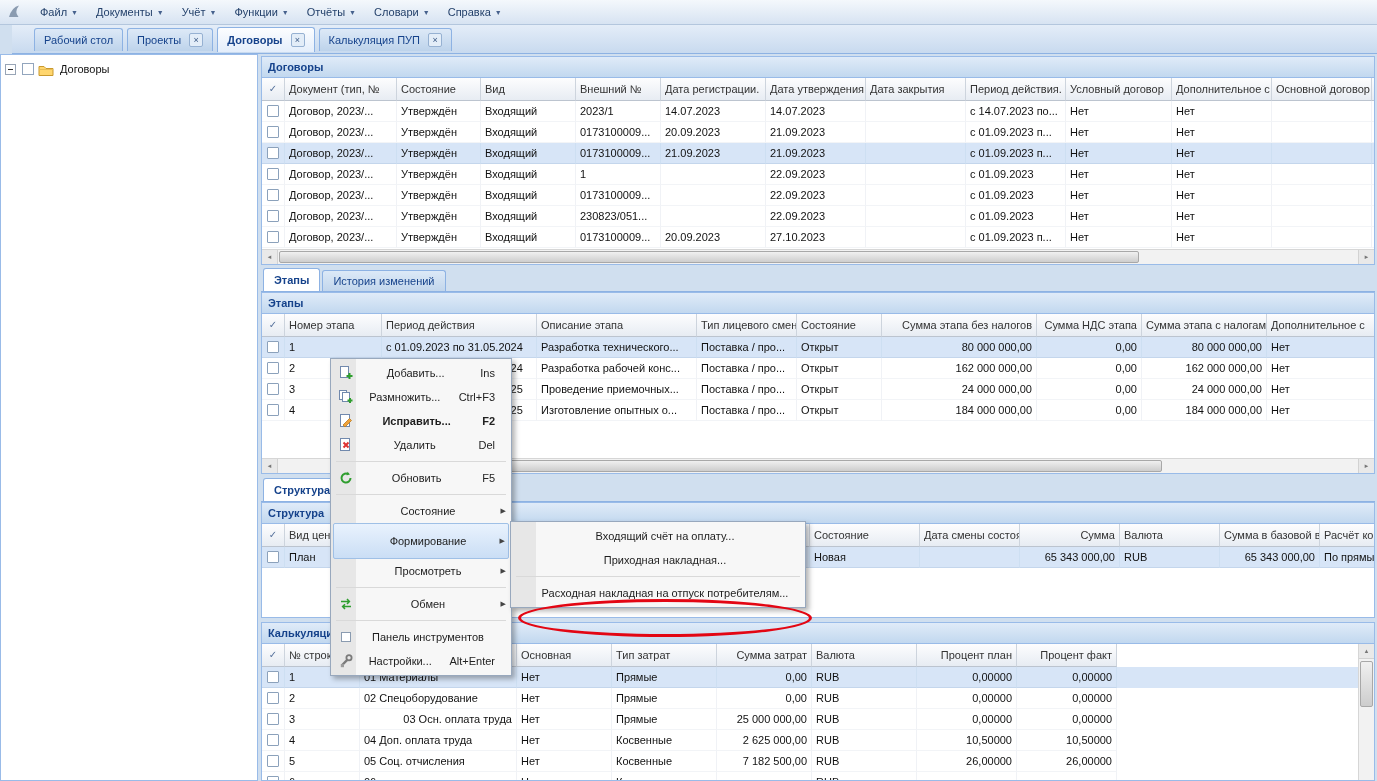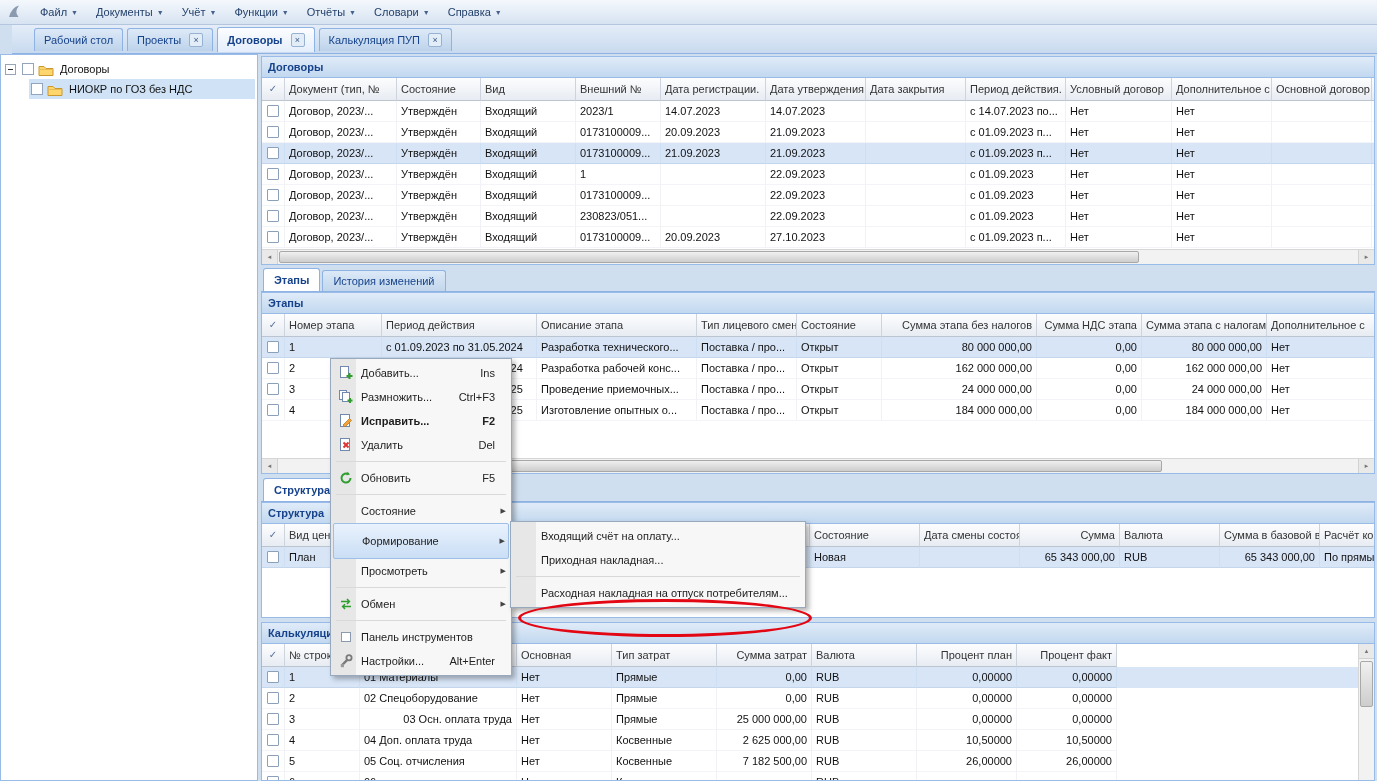--- a/index.html
+++ b/index.html
@@ -71,21 +71,21 @@
   .vscroll{position:absolute;top:21px;right:0;bottom:0;width:16px;background:#f2f2f2;border-left:1px solid #d6d6d6;}
   .vs-btn{position:absolute;top:0;left:0;right:0;height:15px;font-size:6px;line-height:15px;text-align:center;color:#777;background:#e9e9e9;border-bottom:1px solid #d2d2d2;}
   .vs-thumb{position:absolute;left:1px;right:1px;top:17px;height:46px;background:linear-gradient(#f0f0f0,#cdcdcd);border:1px solid #a8a8a8;border-radius:2px;}
 
   
   .menu{position:absolute;background:linear-gradient(to right,#e7e7e7 0,#e7e7e7 25px,#f7f7f7 25px);border:1px solid #98a8bd;box-shadow:3px 3px 5px rgba(0,0,0,.3);padding:2px;}
   #context-menu{left:330px;top:358px;width:182px;z-index:100;}
   #submenu{left:510px;top:521px;width:296px;z-index:101;}
   .mi{display:flex;align-items:center;height:24px;padding:0 14px 0 2px;position:relative;color:#1d1d1d;}
   .mi .ic{width:22px;height:16px;display:inline-flex;align-items:center;justify-content:center;flex:none;}
-  .mi .lbl{padding-left:4px;flex:1;white-space:nowrap;overflow:hidden;}
+  .mi .lbl{padding-left:4px;flex:1;white-space:nowrap;overflow:hidden;text-align:center;}
   .mi .sc{padding-left:10px;color:#222;}
   .mi .arrow{position:absolute;right:3px;font-size:7px;color:#444;}
   .mi.bold .lbl,.mi.bold .sc{font-weight:bold;}
   .mi.hl{background:linear-gradient(#e9f2fd,#cadef5);border:1px solid #9fc0e6;border-radius:2px;height:36px;}
   .msep{height:1px;background:#d9d9d9;margin:4px 3px;}
 
   
   #annotation{position:absolute;left:518px;top:599px;width:294px;height:38px;border:3px solid #e30613;border-radius:50%;z-index:102;pointer-events:none;}
 </style>
 </head>
@@ -147,32 +147,20 @@
           <span class="tcb"></span>
           <span class="folder">
             <svg width="16" height="13">
               <path d="M1 3.5h5l2 2h7v7H1z" fill="#ffd66e" stroke="#c9992e"></path>
               <path d="M1 6.5h14" stroke="#e8bd55"></path>
             </svg>
           </span>
           <span class="tree-label">Договоры</span>
         </span>
       </div>
-      <div class="tree-row sel" style="padding-left: 26px;">
-        <span class="tree-inner">
-          <span class="tcb"></span>
-          <span class="folder">
-            <svg width="16" height="13">
-              <path d="M1 3.5h5l2 2h7v7H1z" fill="#ffd66e" stroke="#c9992e"></path>
-              <path d="M1 6.5h14" stroke="#e8bd55"></path>
-            </svg>
-          </span>
-          <span class="tree-label">НИОКР по ГОЗ без НДС</span>
-        </span>
-      </div>
     </div>
 </div>
 
 <div id="main">
 
   <div class="panel" id="contracts-panel">
     <div class="panel-header">
       <span>Договоры</span>
     </div>
     <div class="grid">

